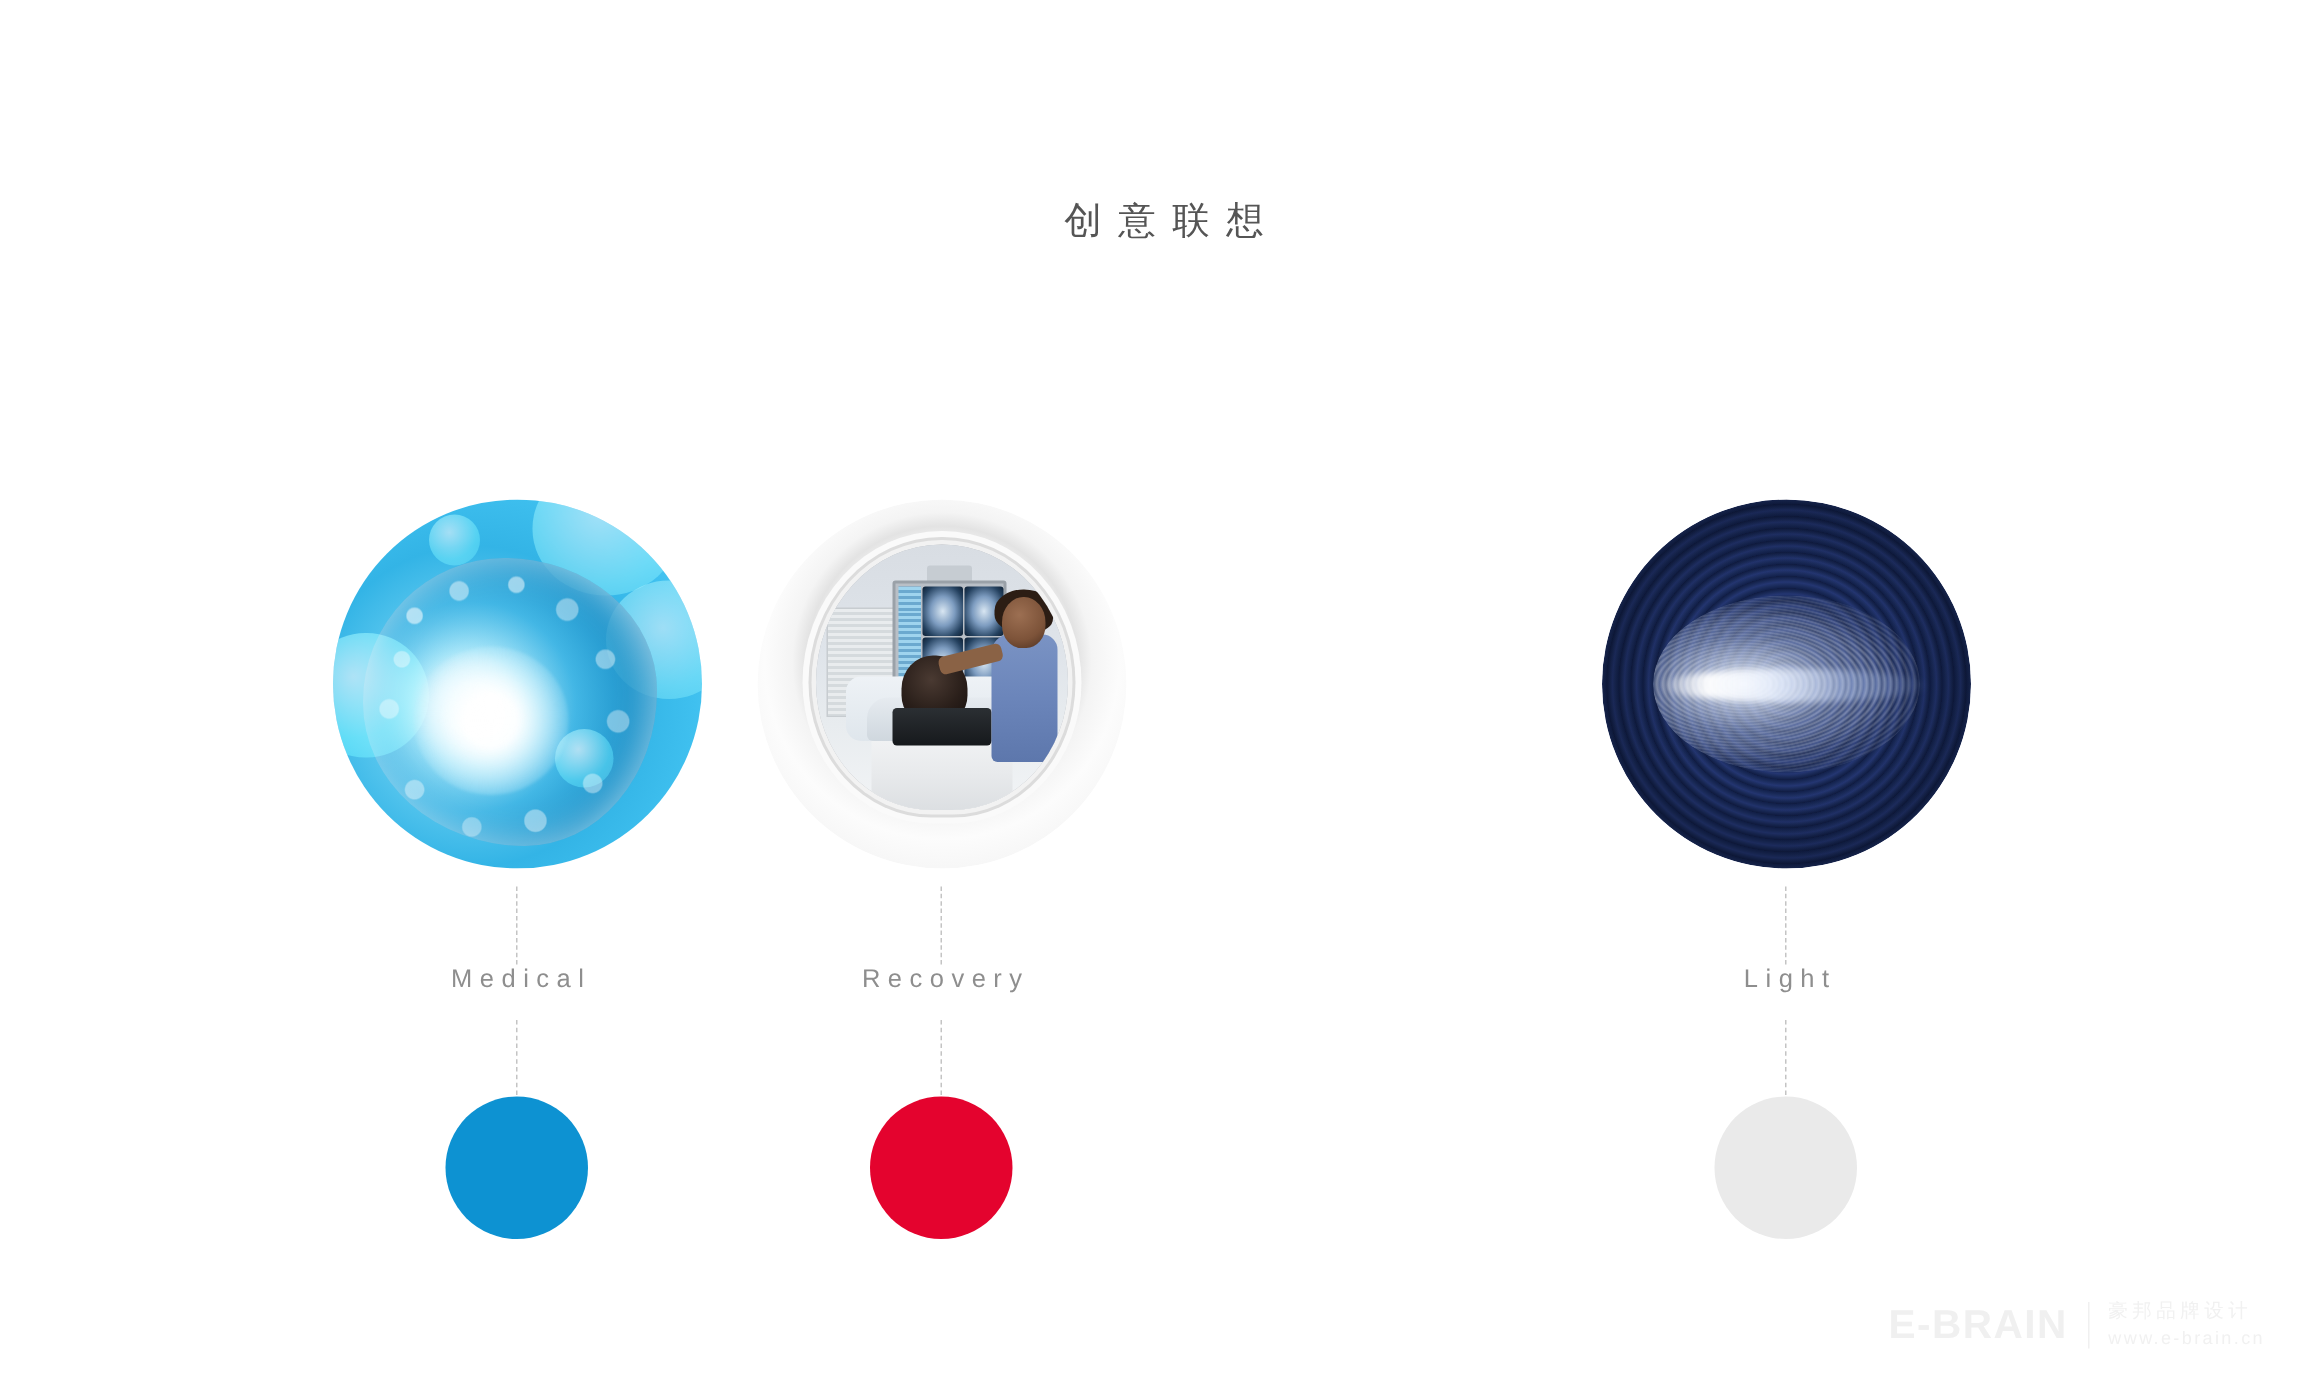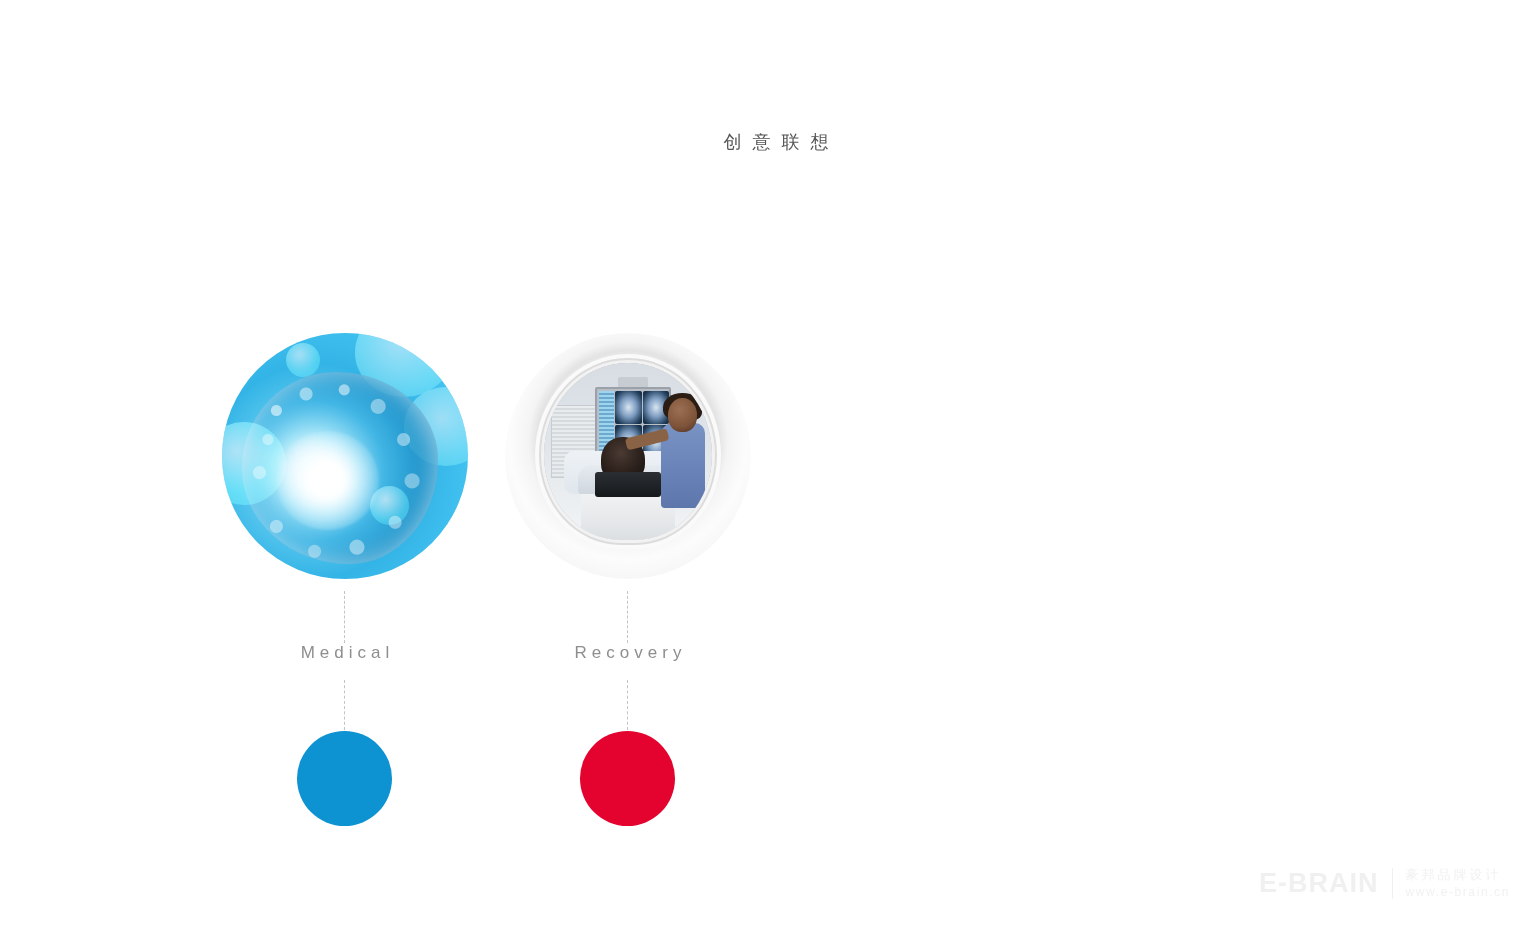--- a/index.html
+++ b/index.html
@@ -27,21 +27,21 @@
   .title-en {
     font-size: 25px;
     font-weight: 700;
     letter-spacing: 9px;
     color: #1288d4;
     line-height: 1.2;
     padding-left: 9px;
   }
   .title-cn {
     margin-top: 12px;
-    font-size: 18px;
+    font-size: 25px;
     font-weight: 400;
     letter-spacing: 11px;
     color: #555555;
     padding-left: 27px;
     font-family: "DejaVu Sans", sans-serif;
     text-align: center;
   }
 
   
   .columns {
@@ -501,20 +501,34 @@
         </div>
       </div>
     </div>
     <div class="dots-top"></div>
     <div class="label">Recovery</div>
     <div class="dots-bottom"></div>
     <div class="swatch" style="background:#e4032e;"></div>
   </div>
 
 
+  <div class="col col-3">
+    <div class="hero">
+      <div class="hero-inner">
+        <div class="rings-bg"></div>
+        <div class="rings-focus"></div>
+        <div class="rings-streak"></div>
+        <div class="rings-vignette"></div>
+      </div>
+    </div>
+    <div class="dots-top"></div>
+    <div class="label">Light</div>
+    <div class="dots-bottom"></div>
+    <div class="swatch" style="background:#eaeaea;"></div>
+  </div>
 
 </div>
 
 <div class="watermark">
   <div class="wm-brand">E-BRAIN</div>
   <div class="wm-divider"></div>
   <div class="wm-right">
     <div class="wm-cn">豪邦品牌设计</div>
     <div class="wm-url">www.e-brain.cn</div>
   </div>

